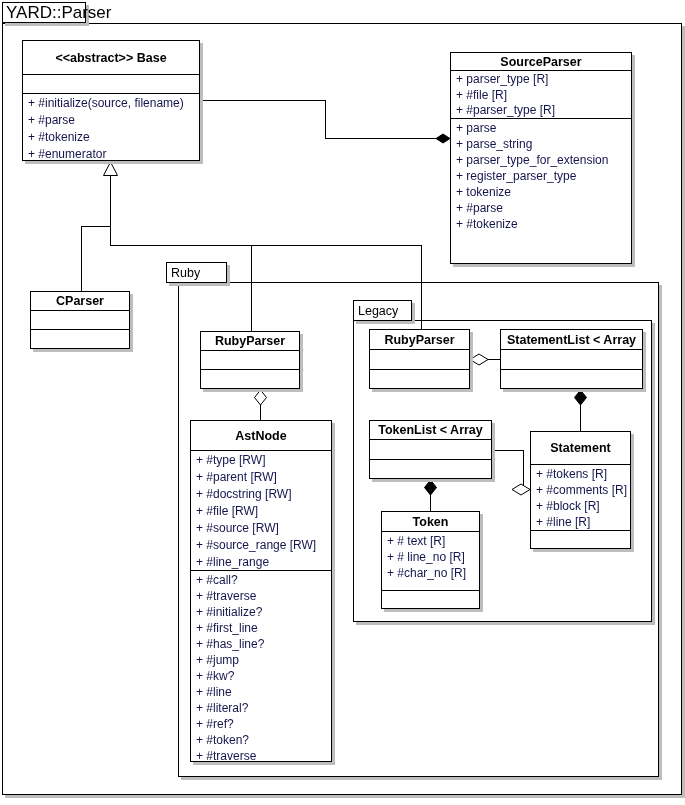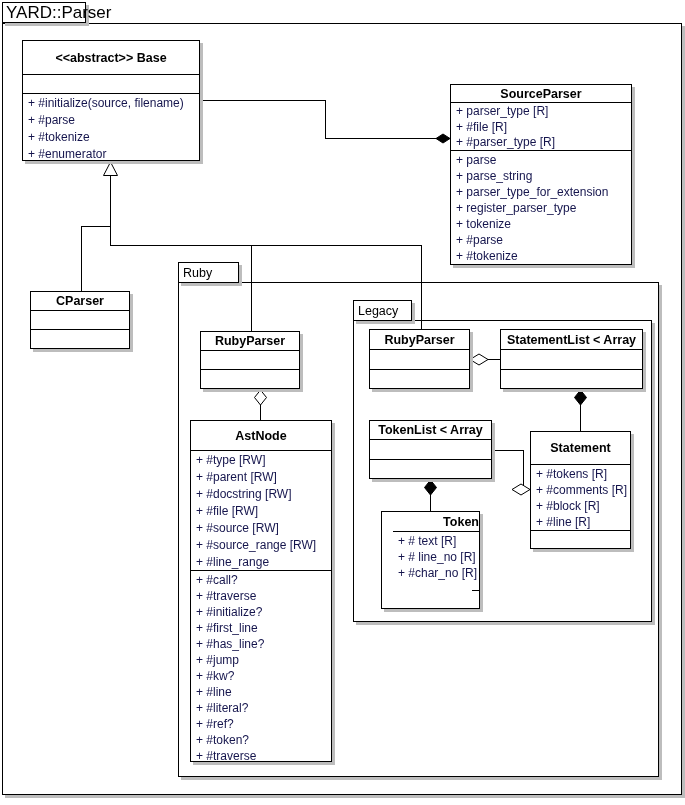--- a/index.html
+++ b/index.html
@@ -54,21 +54,21 @@
 <body>
 
 <div id="canvas">
 
   <div class="frame" style="left:2px;top:23px;width:680px;height:772px;"></div>
   <div class="diagram-tab">
     <span>YARD::Parser</span>
   </div>
 
   <div class="pkg-body" style="left:178px;top:282px;width:481px;height:495px;z-index:1;"></div>
-  <div class="pkg-tab" style="left:178px;top:262px;width:61px;height:21px;z-index:3;">
+  <div class="pkg-tab" style="left:166px;top:262px;width:61px;height:21px;z-index:3;">
     <span>Ruby</span>
   </div>
 
   <div class="pkg-body" style="left:353px;top:320px;width:299px;height:302px;z-index:2;"></div>
   <div class="pkg-tab" style="left:353px;top:300px;width:59px;height:21px;z-index:3;">
     <span>Legacy</span>
   </div>
 
   <svg class="connectors" width="685" height="805">
     <g stroke="#000" fill="none" shape-rendering="crispEdges">
@@ -96,21 +96,21 @@
     <div class="uml-title" style="height:33px;">&lt;&lt;abstract&gt;&gt; Base</div>
     <div class="uml-attrs" style="height:19px;"></div>
     <div class="uml-methods rows-17">
         <div class="member">+ #initialize(source, filename)</div>
         <div class="member">+ #parse</div>
         <div class="member">+ #tokenize</div>
         <div class="member">+ #enumerator</div>
       </div>
   </div>
 
-  <div class="uml-class" style="left:450px;top:52px;width:182px;height:181px;margin-top:32px;">
+  <div class="uml-class" style="left:450px;top:52px;width:182px;height:212px;">
     <div class="uml-title" style="height:17px;">SourceParser</div>
     <div class="uml-attrs rows-tight" style="height:48px;">
         <div class="member">+ parser_type [R]</div>
         <div class="member">+ #file [R]</div>
         <div class="member">+ #parser_type [R]</div>
       </div>
     <div class="uml-methods">
         <div class="member">+ parse</div>
         <div class="member">+ parse_string</div>
         <div class="member">+ parser_type_for_extension</div>
@@ -182,21 +182,21 @@
     <div class="uml-title" style="height:32px;">Statement</div>
     <div class="uml-attrs" style="height:66px;">
         <div class="member">+ #tokens [R]</div>
         <div class="member">+ #comments [R]</div>
         <div class="member">+ #block [R]</div>
         <div class="member">+ #line [R]</div>
       </div>
     <div class="uml-methods"></div>
   </div>
 
-  <div class="uml-class" style="left:381px;top:511px;width:99px;height:98px;align-items:flex-end;">
+  <div class="uml-class" style="left:381px;top:511px;width:99px;height:98px;">
     <div class="uml-title" style="height:19px;">Token</div>
     <div class="uml-attrs" style="height:59px;">
         <div class="member">+ # text [R]</div>
         <div class="member">+ # line_no [R]</div>
         <div class="member">+ #char_no [R]</div>
       </div>
     <div class="uml-methods"></div>
   </div>
 
 </div>

